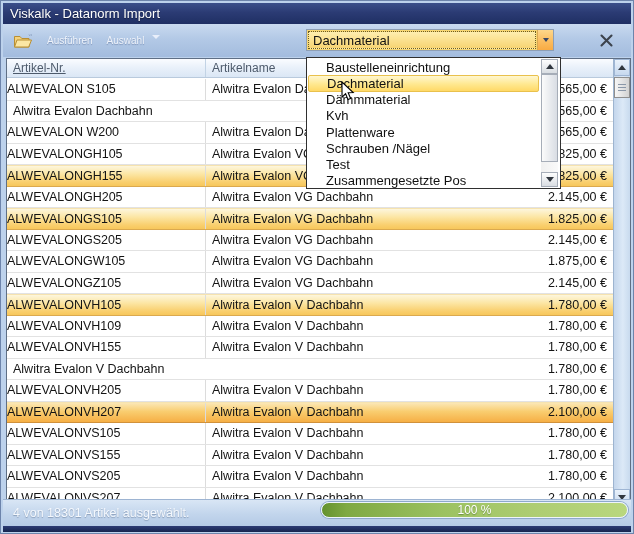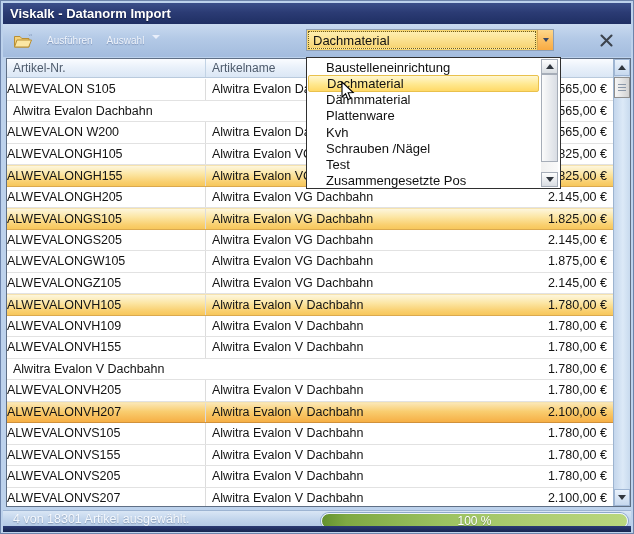--- a/index.html
+++ b/index.html
@@ -5,21 +5,21 @@
   * { margin:0; padding:0; box-sizing:border-box; }
   html,body { width:634px; height:534px; font-family:"Liberation Sans", sans-serif; }
   .window {
     position:relative; width:634px; height:534px;
     background:#bdd2ec; border:1px solid #6d84ab; overflow:hidden;
   }
   
   .titlebar {
     position:absolute; left:2px; top:2px; right:2px; height:21px;
     background:linear-gradient(180deg,#3b4f8a 0%, #2b3b74 45%, #1f2f63 100%);
-    color:#ffffff; font-size:13px; font-weight:bold;
+    color:#ffffff; font-size:13px; font-weight:normal;
     display:flex; align-items:center; padding-left:7px;
     text-shadow:0 1px 1px rgba(0,0,0,.45);
   }
   
   .toolbar {
     position:absolute; left:2px; top:23px; right:2px; height:33px;
     background:linear-gradient(180deg,#c9daf0 0%, #b3c9e6 45%, #a3bcde 100%);
     display:flex; align-items:center;
   }
   .tb-btn {
@@ -90,21 +90,21 @@
   .grid {
     position:absolute; left:5px; top:57px; width:625px; height:449px;
     background:#ffffff; border:1px solid #5f6f85; overflow:hidden;
   }
   .grid-header {
     position:absolute; left:0; top:0; right:17px; height:19px;
     background:linear-gradient(180deg,#fafcff 0%, #e8f0fa 50%, #dbe7f5 100%);
     border-bottom:1px solid #b9cadd; display:flex;
     font-size:12px; color:#4d5a6b;
   }
-  .gh-c1 { width:199px; border-right:1px solid #c2d3e5; display:flex; align-items:center; padding-left:6px; }
+  .gh-c1 { width:199px; border-right:1px solid #c2d3e5; display:flex; align-items:center; padding-left:6px;text-decoration:underline; }
   .gh-c2 { width:286px; border-right:1px solid #c2d3e5; display:flex; align-items:center; padding-left:6px; }
   .gh-c3 { flex:1; }
   .grid-body { position:absolute; left:0; top:20px; right:17px; bottom:0; overflow:hidden; }
   .row { height:21.5px; display:flex; border-bottom:1px solid #e2e2e2; background:#fff; font-size:12.5px; color:#141414; }
   .row .c1 { width:199px; border-right:1px solid #dcdcdc; display:flex; align-items:center; white-space:nowrap; overflow:hidden; }
   .row .c2 { width:286px; display:flex; align-items:center; padding-left:6px; white-space:nowrap; overflow:hidden; }
   .row .c3 { flex:1; display:flex; align-items:center; justify-content:flex-end; padding-right:6px; white-space:nowrap; }
   .row.sel {
     background:linear-gradient(180deg,#fdf6dd 0%, #fce6a4 40%, #f9cf6e 80%, #f7c75b 100%);
     border-top:1px solid #f6e3af; border-bottom:1px solid #dba94e; height:21.5px;
@@ -127,21 +127,21 @@
   .vscroll .sbtn.up { top:0; } .vscroll .sbtn.down { bottom:0; }
   .vthumb {
     position:absolute; left:0; top:18px; width:16px; height:21px;
     background:linear-gradient(90deg,#f6f6f6,#d2d2d2);
     border:1px solid #8f8f8f; display:flex; flex-direction:column;
     align-items:center; justify-content:center; gap:2px;
   }
   .vthumb i { display:block; width:8px; height:1px; background:#8a97a8; }
   
   .statusbar {
-    position:absolute; left:2px; right:2px; bottom:7px; height:16px;
+    position:absolute; left:2px; right:2px; bottom:7px; height:27px;
     background:linear-gradient(180deg,#d9e6f5 0%, #c2d5ec 55%, #b4cae6 100%);
     border-top:1px solid #9db4d2;
     display:flex; align-items:center;
   }
   .status-text {
     color:#f4f8fd; font-size:12.5px; margin-left:10px;
     text-shadow:0 1px 1px rgba(100,120,150,.6);
   }
   .progress {
     position:absolute; right:3px; top:2px; width:307px; height:16px;
@@ -315,22 +315,22 @@
     <div class="combo-btn">
       <span class="tri"></span>
     </div>
   </div>
 
   <div class="droplist">
     <div class="droplist-items">
         <div class="dd-item">Baustelleneinrichtung</div>
         <div class="dd-item hl">Dachmaterial</div>
         <div class="dd-item">Dämmmaterial</div>
+        <div class="dd-item">Kvh</div>
         <div class="dd-item">Plattenware</div>
-        <div class="dd-item">Kvh</div>
         <div class="dd-item">Schrauben /Nägel</div>
         <div class="dd-item">Test</div>
         <div class="dd-item">Zusammengesetzte Pos</div>
       </div>
     <div class="dd-scroll">
       <div class="btn up">
           <span class="tri-up"></span>
         </div>
       <div class="dd-thumb"></div>
       <div class="btn down">

